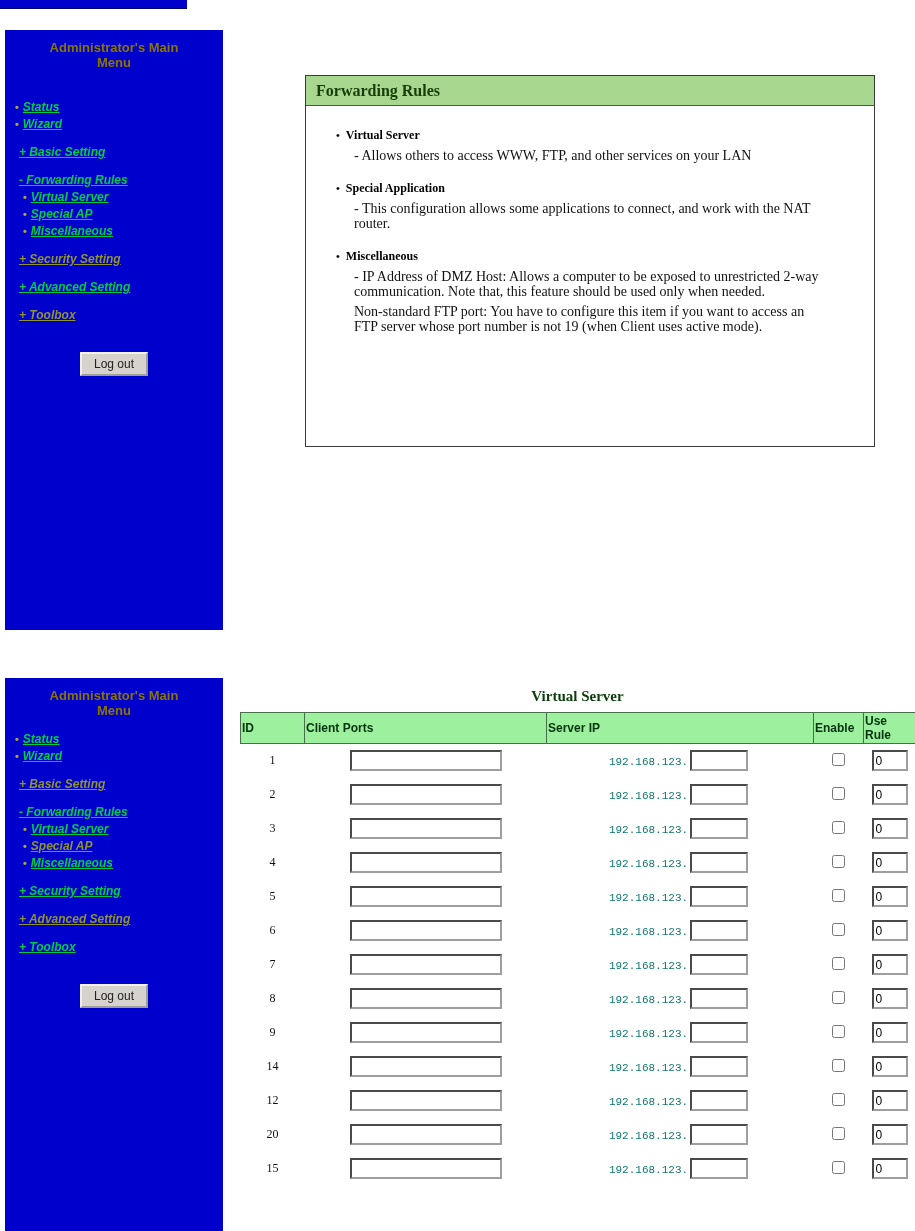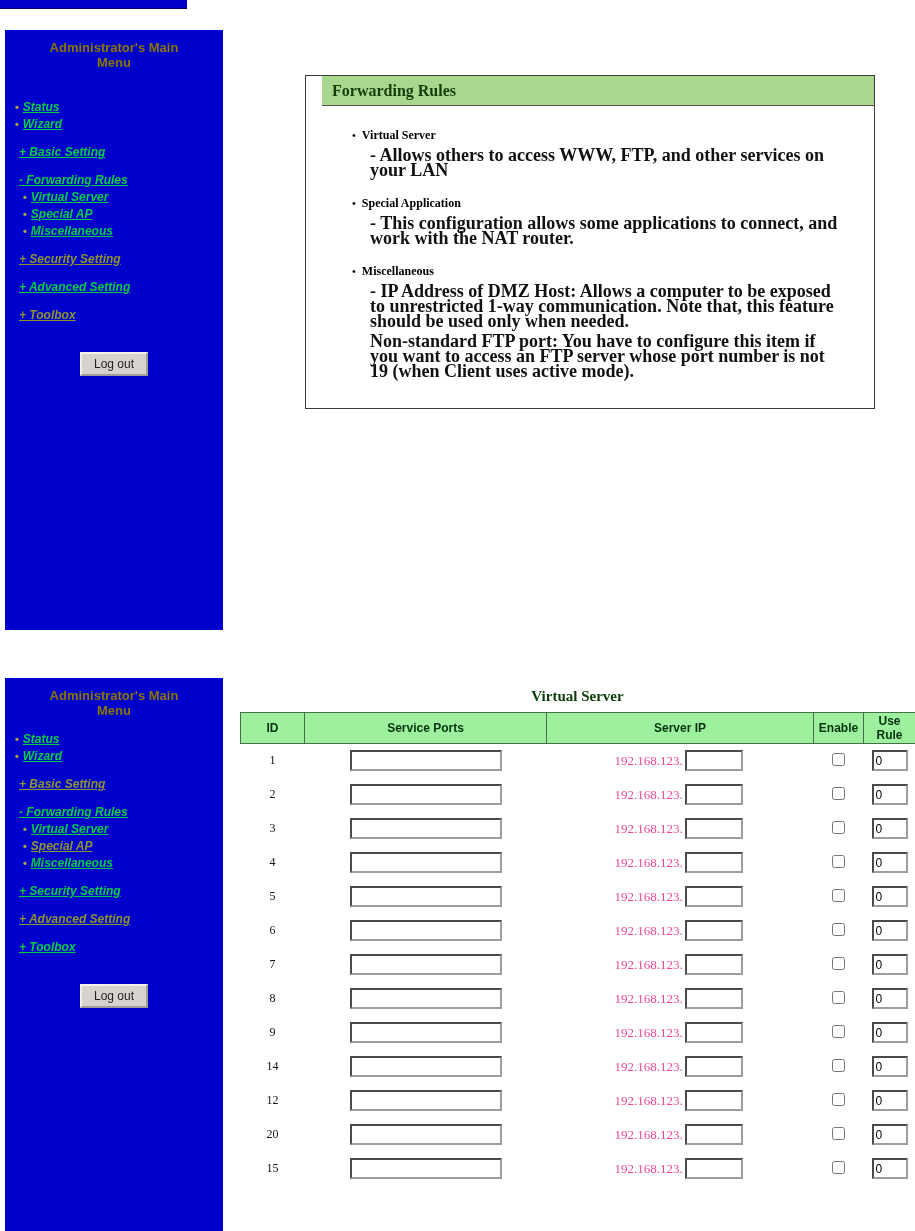--- a/index.html
+++ b/index.html
@@ -76,24 +76,23 @@
     color: #222;
     background: #d6d3ce;
     border: 2px outset #f4f1ea;
     cursor: pointer;
   }
 
   
   .panel {
     position: absolute;
     left: 305px; top: 75px;
-    width: 570px; height: 334px;
+    width: 570px; height: 372px;
     background: #fff;
     border: 1px solid #3a3a3a;
-    padding-left: 16px;
   }
   .panel-header {
     height: 30px;
     background: #a8d890;
     border-bottom: 1px solid #555;
     font-family: "Liberation Serif", serif;
     font-weight: bold;
     font-size: 16px;
     color: #173c07;
     padding: 6px 0 0 10px;
@@ -106,23 +105,22 @@
   .fr-section { margin-bottom: 18px; }
   .fr-heading {
     font-weight: bold;
     font-size: 12px;
     color: #000;
   }
   .fr-star { margin-right: 6px; font-size: 11px; }
   .fr-line {
     margin: 5px 0 2px 18px;
     max-width: 470px;
-    font-size: 18px;
+    font-size: 14px;
     line-height: 15px;
-    font-weight: bold;
   }
 
   
   .vs-title {
     position: absolute;
     left: 240px; top: 688px;
     width: 675px;
     text-align: center;
     font-family: "Liberation Serif", serif;
     font-weight: bold;
@@ -142,38 +140,38 @@
   .w-en    { width: 50px; }
   .w-rule  { width: 52px; }
 
   .vs-table th {
     height: 23px;
     background: #9df09d;
     border: 1px solid #47704a;
     font-size: 12px;
     font-weight: bold;
     color: #05330f;
-    text-align: center;
+    text-align: left;
   }
   .vs-table td {
     height: 34px;
     text-align: center;
     vertical-align: middle;
     font-size: 12px;
   }
   .c-id {
     font-family: "Liberation Serif", serif;
     font-size: 13px;
     color: #111;
   }
   .c-ip { text-align: right; padding-right: 4px; }
   .ip-prefix {
-    font-family: Liberation Serif, serif;
-    font-size: 13px;
-    color: #ec4899;
+    font-family: Liberation Mono, monospace;
+    font-size: 11px;
+    color: #0f766e;
     margin-right: 2px;
   }
   .txt {
     border: 2px inset #9e9e9e;
     background: #fff;
     height: 21px;
     font-size: 12px;
     font-family: "Liberation Sans", sans-serif;
     padding: 0 2px;
   }
@@ -256,21 +254,21 @@
     <div class="fr-lines">
               <div class="fr-line">- This configuration allows some applications to connect, and work with the NAT router.</div>
             </div>
   </div>
 
   <div class="fr-section">
     <div class="fr-heading">
       <span class="fr-star">•</span><span class="fr-heading-text">Miscellaneous</span>
     </div>
     <div class="fr-lines">
-              <div class="fr-line">- IP Address of DMZ Host: Allows a computer to be exposed to unrestricted 1-way communication. Note that, this feature should be used only when needed.</div>
+              <div class="fr-line">- IP Address of DMZ Host: Allows a computer to be exposed to unrestricted 2-way communication. Note that, this feature should be used only when needed.</div>
               <div class="fr-line">Non-standard FTP port: You have to configure this item if you want to access an FTP server whose port number is not 19 (when Client uses active mode).</div>
             </div>
   </div>
 </div>
     </div>
 
   </section>
 
   <section>
 
@@ -326,21 +324,21 @@
       <colgroup>
         <col class="w-id">
           <col class="w-ports">
           <col class="w-ip">
           <col class="w-en">
           <col class="w-rule">
       </colgroup>
       <thead>
         <tr>
             <th>ID</th>
-            <th>Service Ports</th>
+            <th>Client Ports</th>
             <th>Server IP</th>
             <th>Enable</th>
             <th>Use Rule</th>
           </tr>
       </thead>
       <tbody>
   <tr class="vs-row">
     <td class="c-id">1</td>
     <td class="c-ports">
       <input type="text" class="txt ports" style="">

